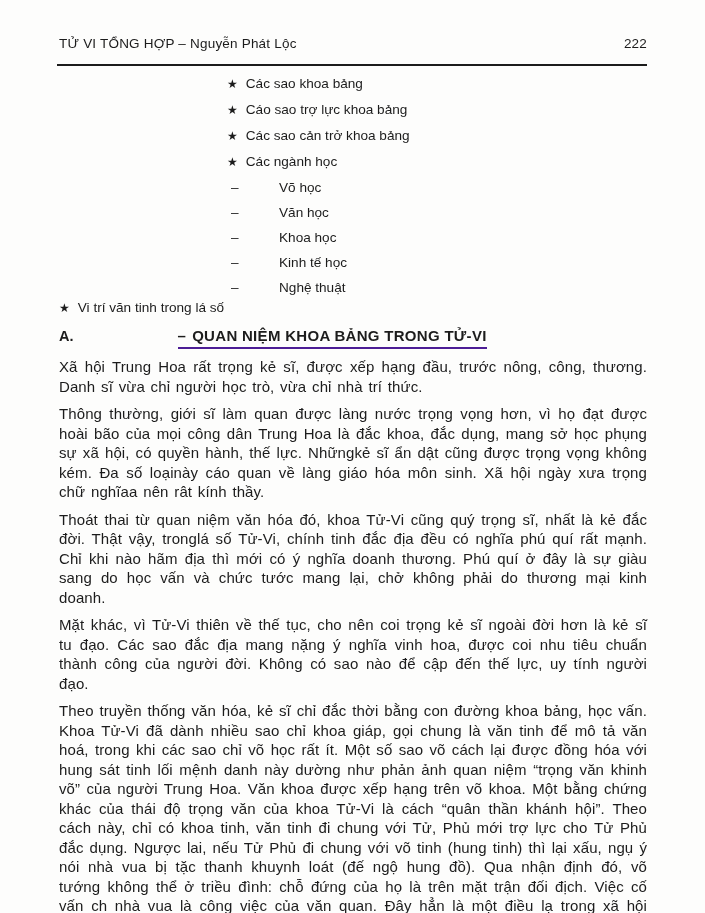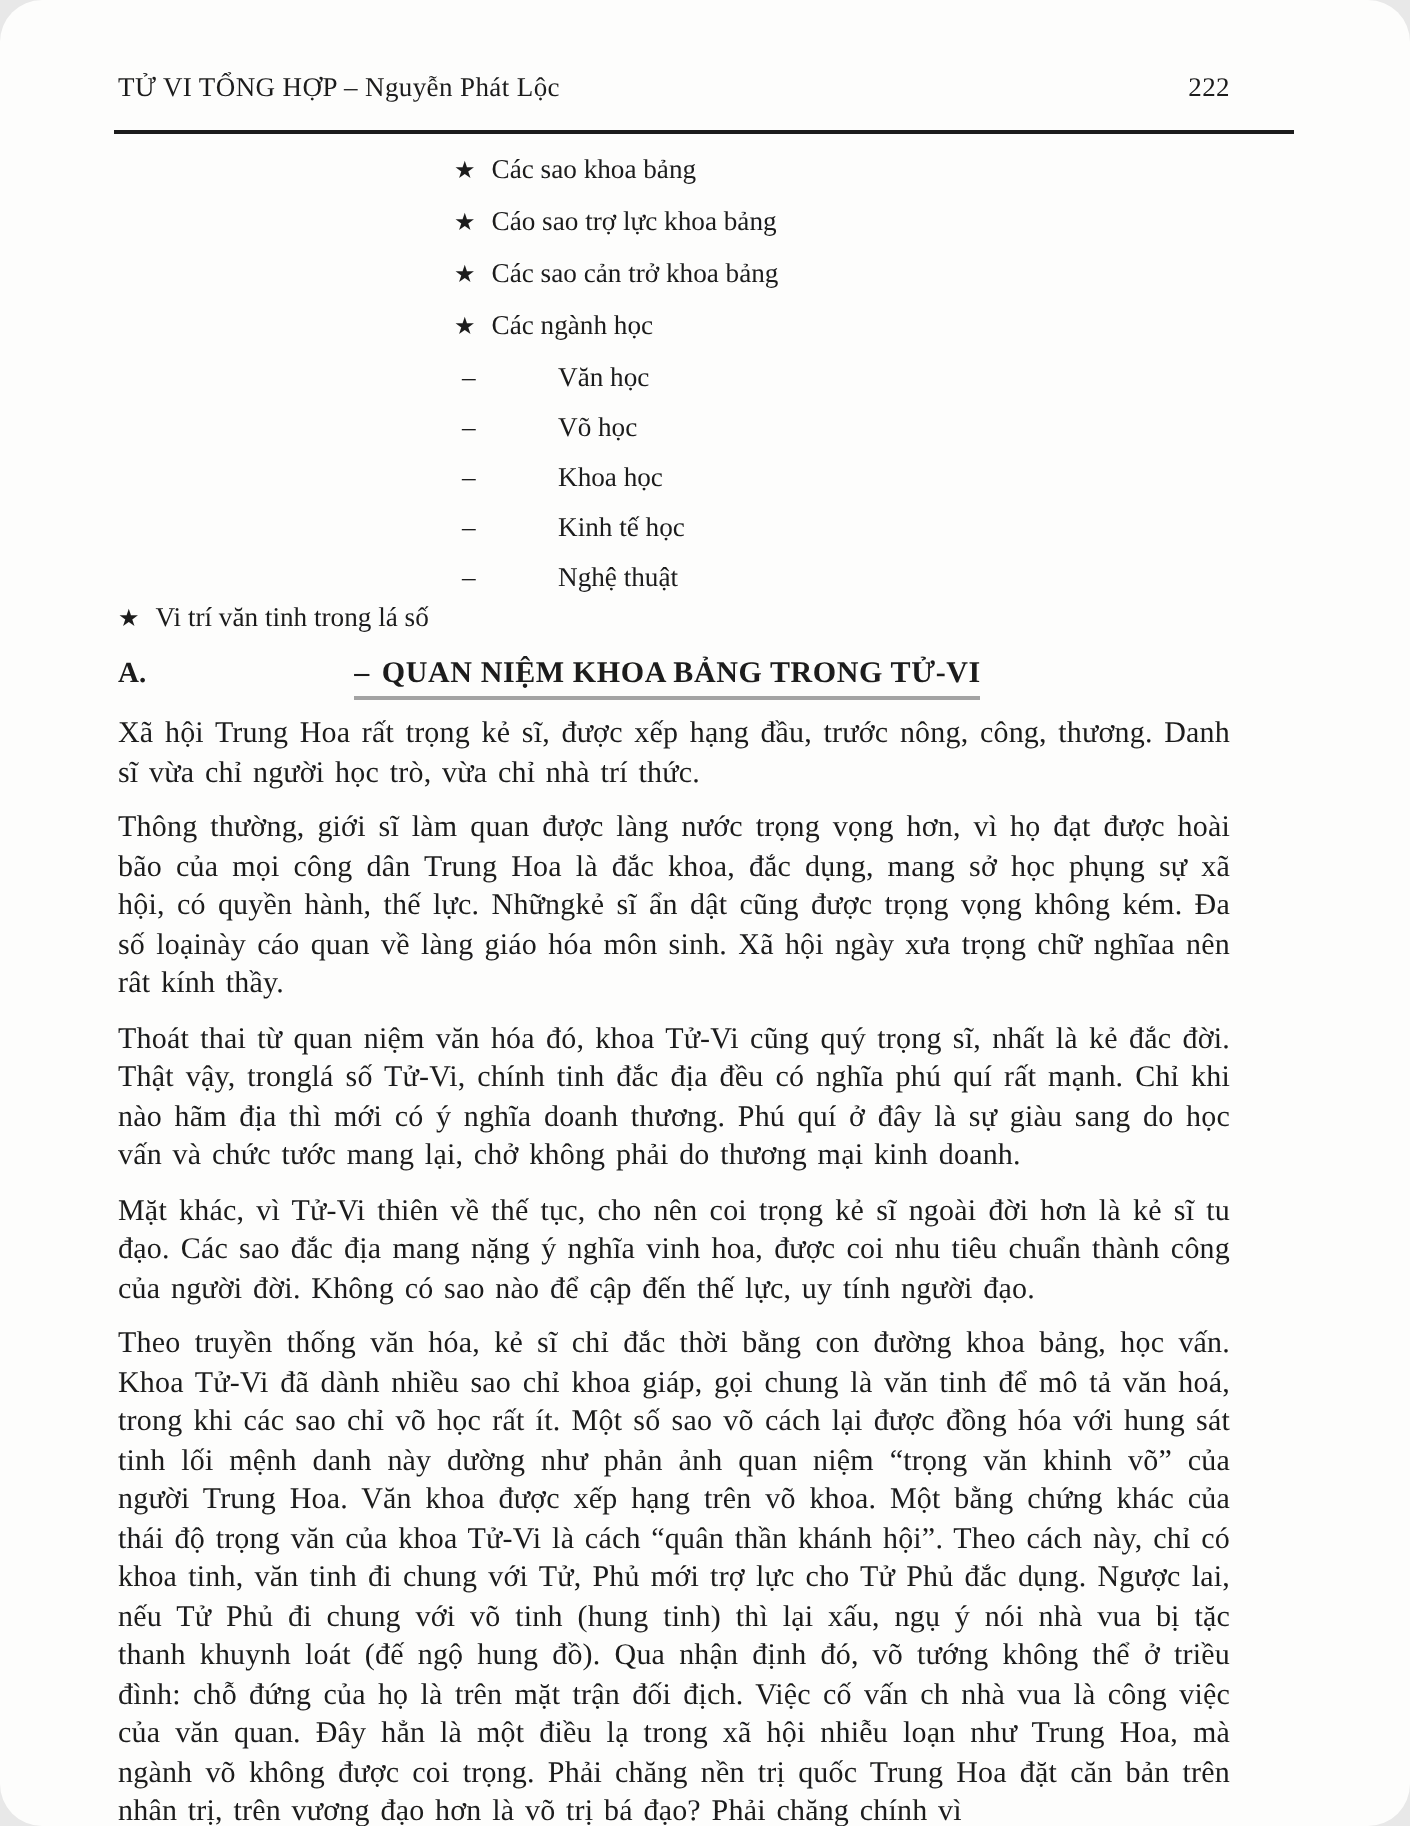--- a/index.html
+++ b/index.html
@@ -7,25 +7,24 @@
     padding: 0;
     background: #e8e8e8;
   }
   .page {
     position: relative;
     width: 705px;
     height: 913px;
     margin: 0 auto;
     background: #fdfdfc;
     color: #1c1c1c;
-    font-family: Liberation Serif, serif;
+    font-family: Liberation Sans, sans-serif;
     box-sizing: border-box;
-    padding: 36px 90px 0 59px;
+    padding: 36px 58px 0 59px;
     overflow: hidden;
-    border-radius: 21px;
   }
   .header-row {
     display: flex;
     justify-content: space-between;
     align-items: baseline;
     font-size: 13.5px;
     letter-spacing: 0.2px;
   }
   .header-rule {
     border: none;
@@ -69,21 +68,21 @@
     line-height: 22px;
     font-weight: bold;
   }
   .section-letter {
     display: inline-block;
     font-size: 14.5px;
   }
   .section-title-wrap {
     display: inline-block;
     margin-left: 104px;
-    border-bottom: 2px solid #a3a3a3;
+    border-bottom: 2px solid #4c1d95;
     padding-bottom: 0px;
     font-size: 15px;
     letter-spacing: 0.3px;
   }
   .section-dash {
     margin-right: 6px;
   }
   .body-text p {
     margin: 8px 0 0 0;
     font-size: 15px;
@@ -115,24 +114,24 @@
     <div class="star-item">
       <span class="star-glyph">★</span><span>Các sao cản trở khoa bảng</span>
     </div>
     <div class="star-item">
       <span class="star-glyph">★</span><span>Các ngành học</span>
     </div>
   </div>
 
   <div class="dash-list">
     <div class="dash-item">
-      <span class="dash-glyph">–</span><span class="dash-label">Văn học</span>
+      <span class="dash-glyph">–</span><span class="dash-label">Võ học</span>
     </div>
     <div class="dash-item">
-      <span class="dash-glyph">–</span><span class="dash-label">Võ học</span>
+      <span class="dash-glyph">–</span><span class="dash-label">Văn học</span>
     </div>
     <div class="dash-item">
       <span class="dash-glyph">–</span><span class="dash-label">Khoa học</span>
     </div>
     <div class="dash-item">
       <span class="dash-glyph">–</span><span class="dash-label">Kinh tế học</span>
     </div>
     <div class="dash-item">
       <span class="dash-glyph">–</span><span class="dash-label">Nghệ thuật</span>
     </div>

